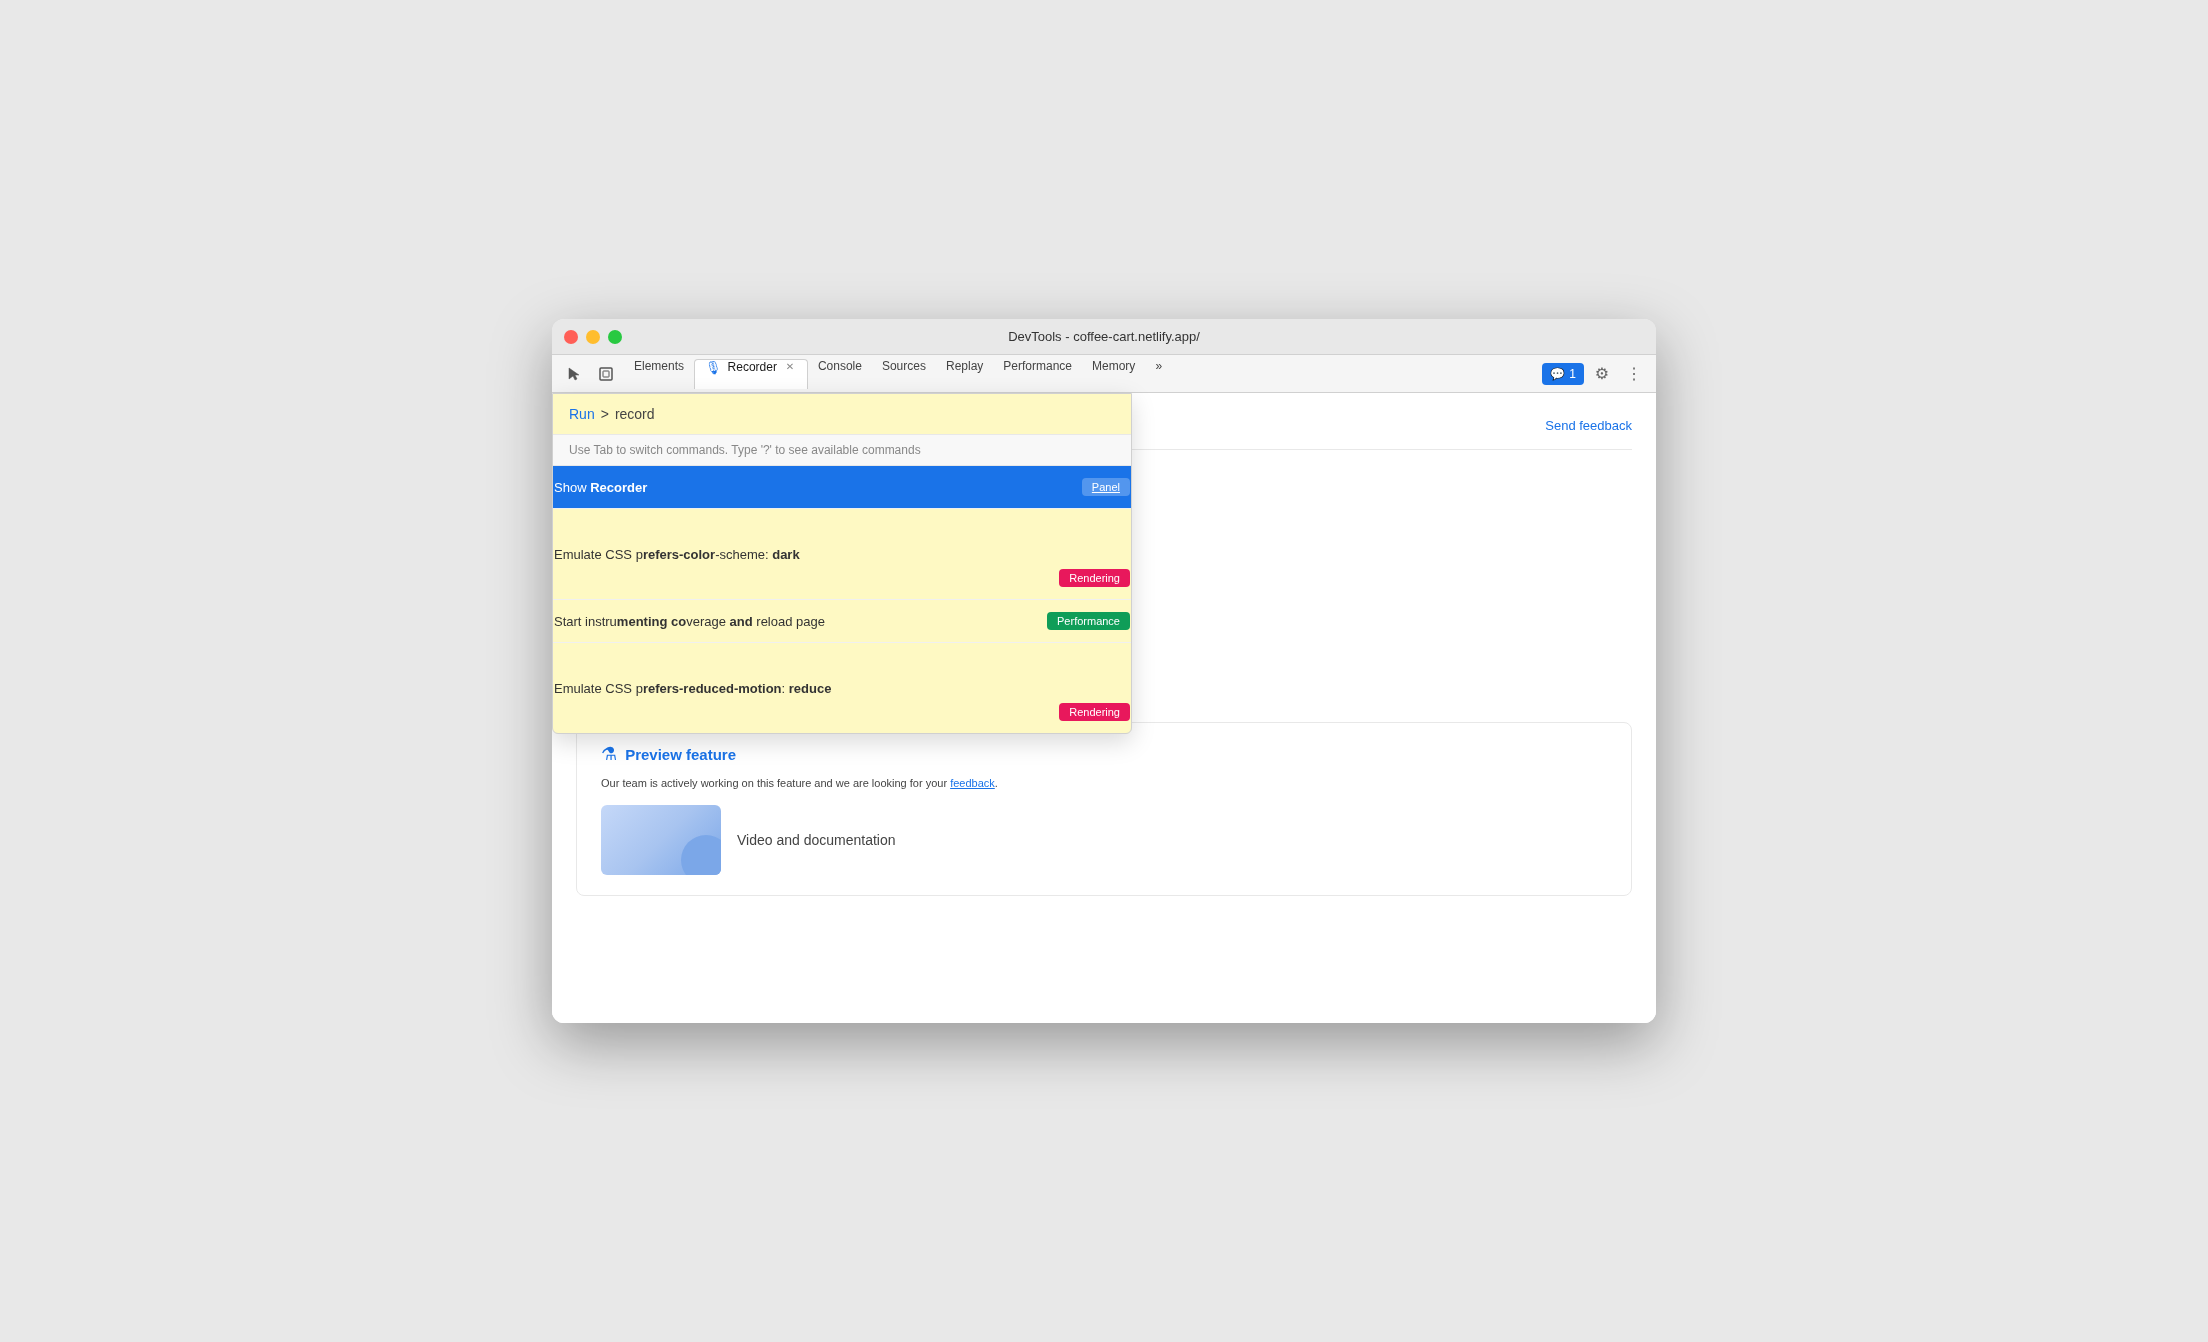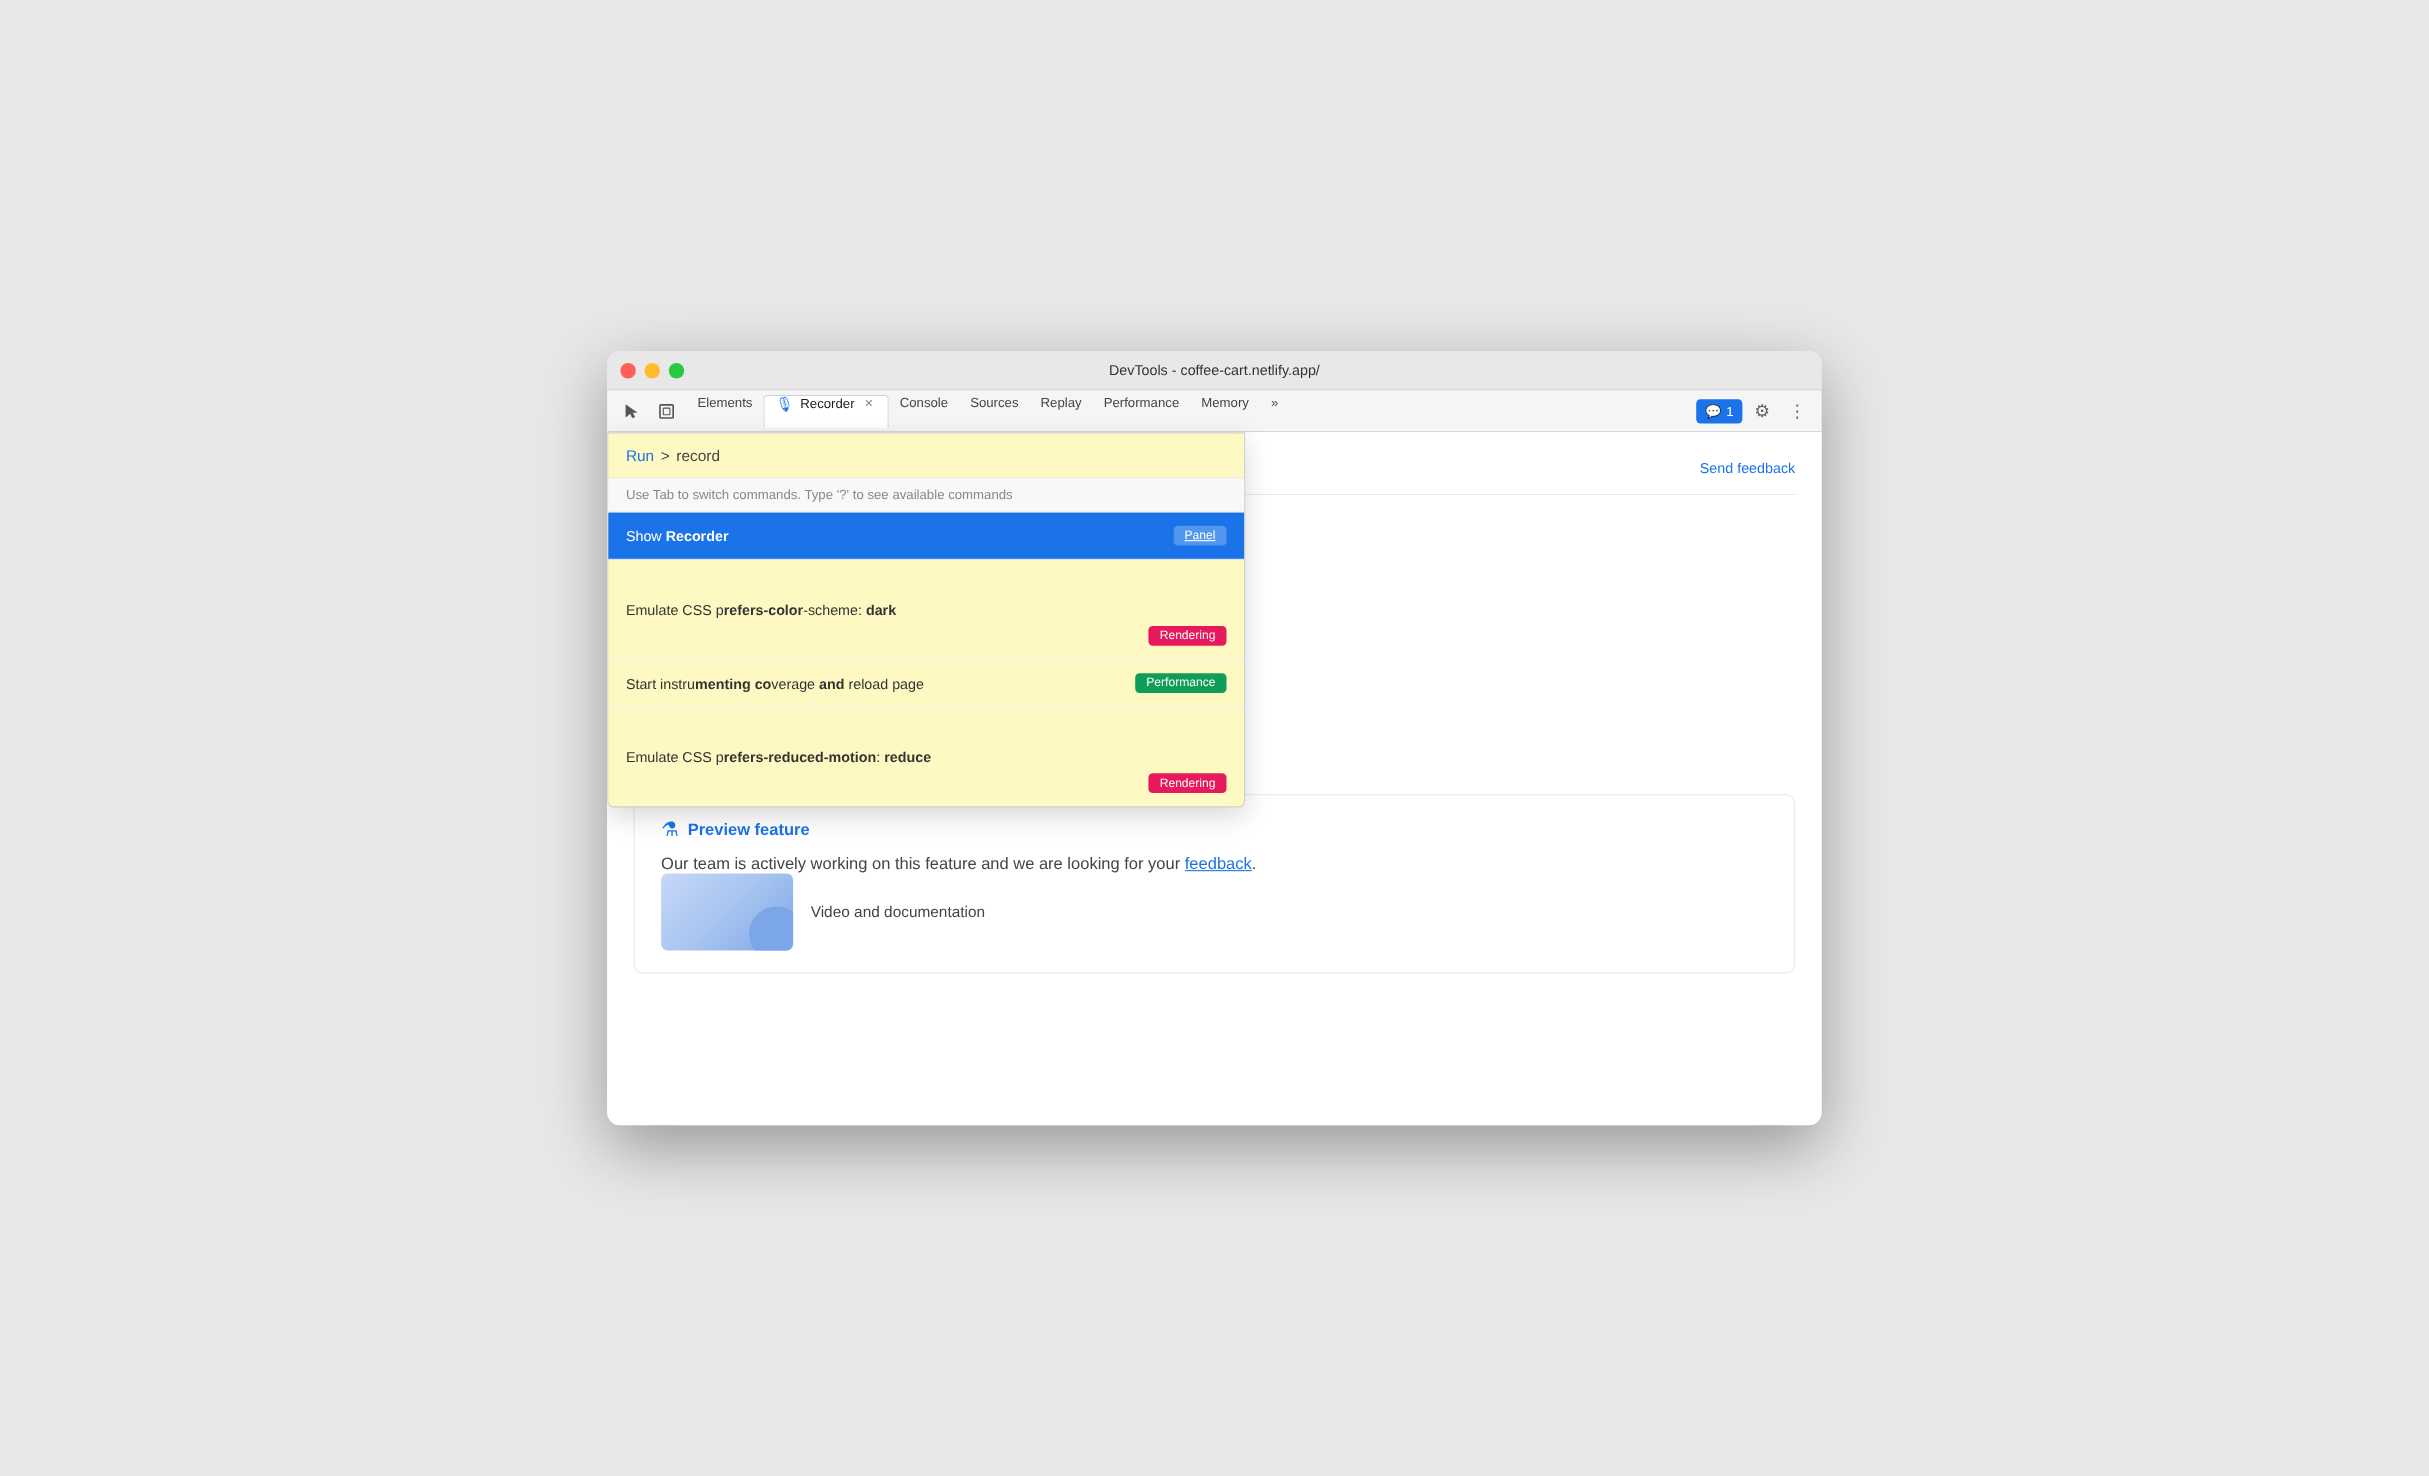--- a/index.html
+++ b/index.html
@@ -235,23 +235,23 @@
     .flask-icon {
       color: #1a73e8;
       font-size: 18px;
     }
     .preview-title {
       color: #1a73e8;
       font-size: 15px;
       font-weight: 700;
     }
     .preview-desc {
-      font-size: 15px;
-      color: #444;
-      margin-bottom: 0;
+      font-size: 11px;
+      color: #444;
+      margin-bottom: 16px;
     }
     .feedback-link {
       color: #1a73e8;
       text-decoration: underline;
     }
     .video-doc-row {
       display: flex;
       align-items: center;
       gap: 16px;
     }
@@ -324,21 +324,21 @@
     .cmd-hint {
       padding: 8px 16px;
       font-size: 12px;
       color: #888;
       background: #f8f8f8;
       border-bottom: 1px solid #e8e8e8;
     }
     .cmd-item {
       display: flex;
       align-items: center;
-      padding: 12px 16px;
+      padding: 12px 1px;
       border-bottom: 1px solid #f0f0f0;
       cursor: pointer;
       gap: 8px;
     }
     .cmd-item:last-child {
       border-bottom: none;
     }
     .cmd-item.highlighted {
       background: #1a73e8;
       color: white;

